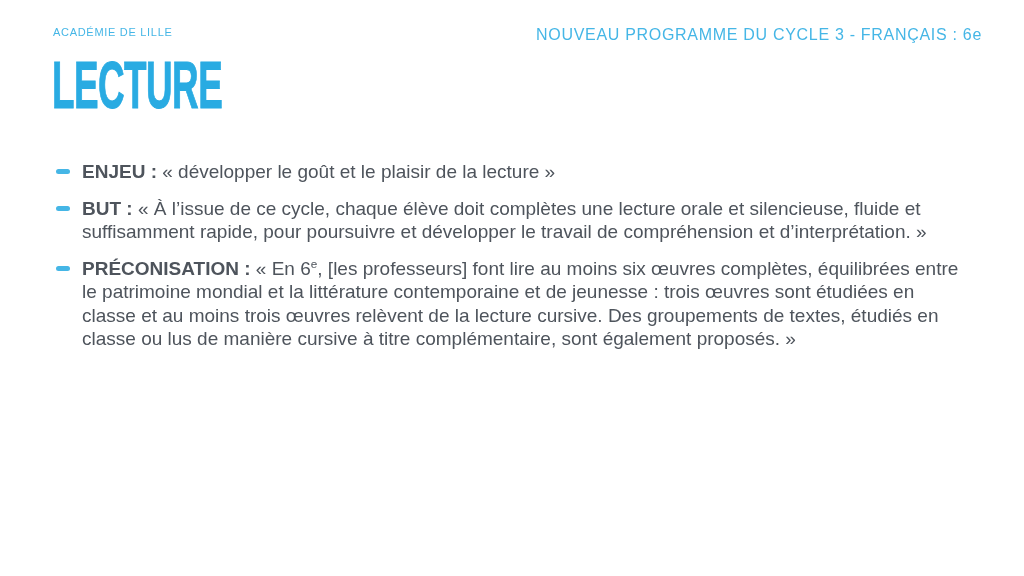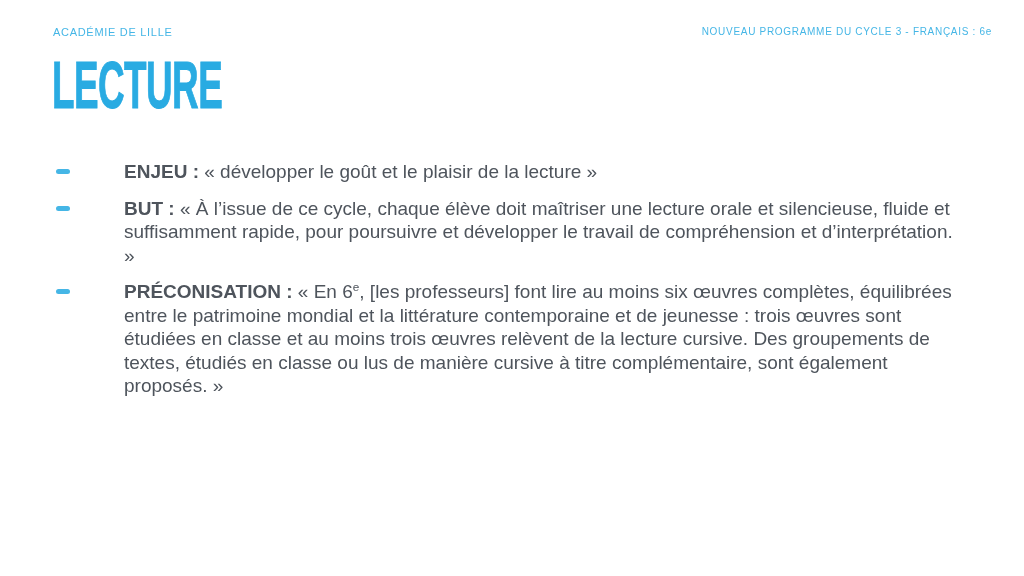--- a/index.html
+++ b/index.html
@@ -18,23 +18,23 @@
   .header-left {
     position: absolute;
     left: 53px;
     top: 26px;
     font-size: 11px;
     letter-spacing: 0.7px;
     color: var(--accent-light, #3fb5e6);
   }
   .header-right {
     position: absolute;
-    right: 32px;
+    right: 42px;
     top: 26px;
-    font-size: 10px;
+    font-size: 16px;
     letter-spacing: 0.7px;
     color: var(--accent-light, #3fb5e6);
     text-align: left;
   }
   .title {
     position: absolute;
     left: 52px;
     top: 51px;
     font-size: 67px;
     line-height: 1;
@@ -67,21 +67,21 @@
   }
   .dash {
     flex: 0 0 14px;
     width: 14px;
     height: 5px;
     margin-top: 9px;
     margin-right: 12px;
     border-radius: 2.5px;
     background: var(--accent-light, #45b6e6);
   }
-  .btext { flex: 1; margin-left: 42px; }
+  .btext { flex: 1; }
   .label { font-weight: bold; }
   .bold { font-weight: normal; }
   .btext sup {
     font-size: 0.62em;
     line-height: 0;
     vertical-align: super;
   }
 </style>
 </head>
 <body>
@@ -97,21 +97,21 @@
     <span class="dash"></span>
     <span class="btext">
       <span class="label">ENJEU : </span>
     <span>« développer le goût et le plaisir de la lecture »</span></span>
   </li>
 
   <li class="bullet">
     <span class="dash"></span>
     <span class="btext">
       <span class="label">BUT : </span>
-    <span>« À l’issue de ce cycle, chaque élève doit maîtriser une lecture orale et silencieuse, fluide et suffisamment rapide, pour poursuivre et développer le travail de compréhension et d’interprétation. »</span></span>
+    <span>« À l’issue de ce cycle, chaque élève doit complètes une lecture orale et silencieuse, fluide et suffisamment rapide, pour poursuivre et développer le travail de compréhension et d’interprétation. »</span></span>
   </li>
 
   <li class="bullet">
     <span class="dash"></span>
     <span class="btext">
       <span class="label">PRÉCONISATION : </span>
     <span>« En 6</span><sup>e</sup><span>, [les professeurs] font lire </span><span class="bold">au moins six œuvres complètes</span><span>, équilibrées entre le patrimoine mondial et la littérature contemporaine et de jeunesse : trois œuvres sont étudiées en classe et au moins trois œuvres relèvent de la lecture cursive. Des </span><span class="bold">groupements de textes</span><span>, étudiés en classe ou lus de manière cursive à titre complémentaire, sont également proposés. »</span></span>
   </li>
 </ul>
   </div>

